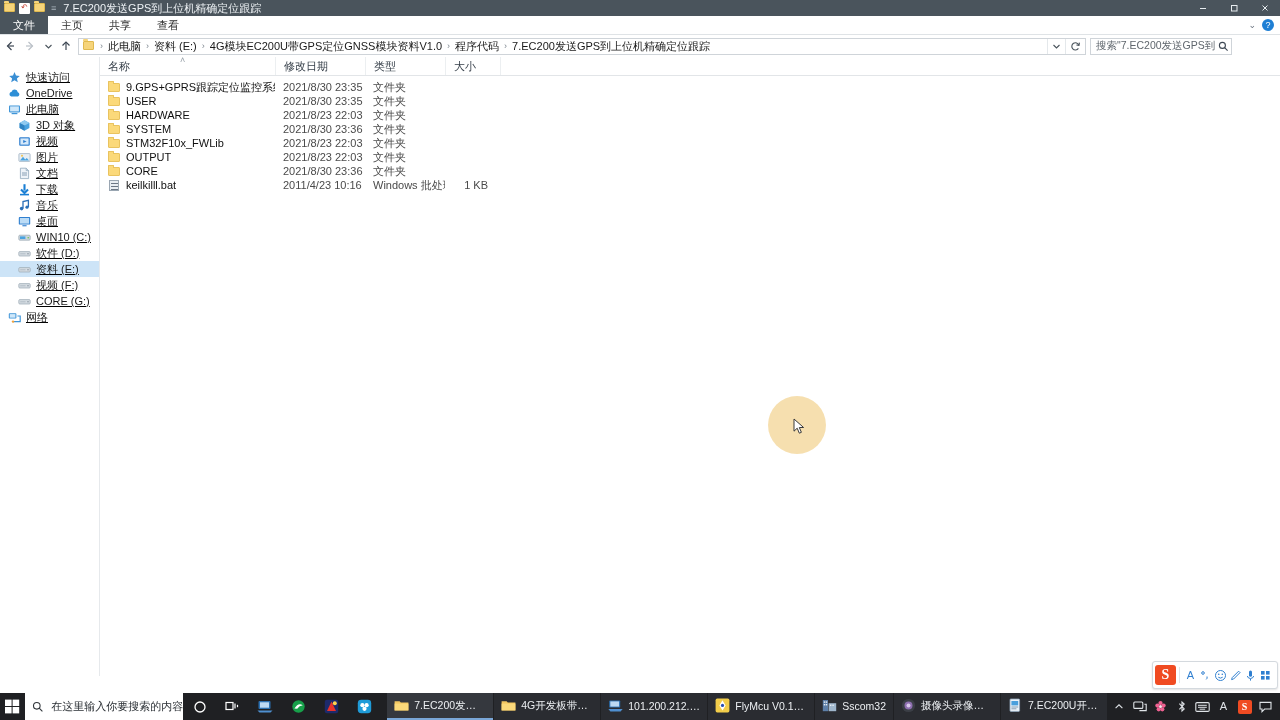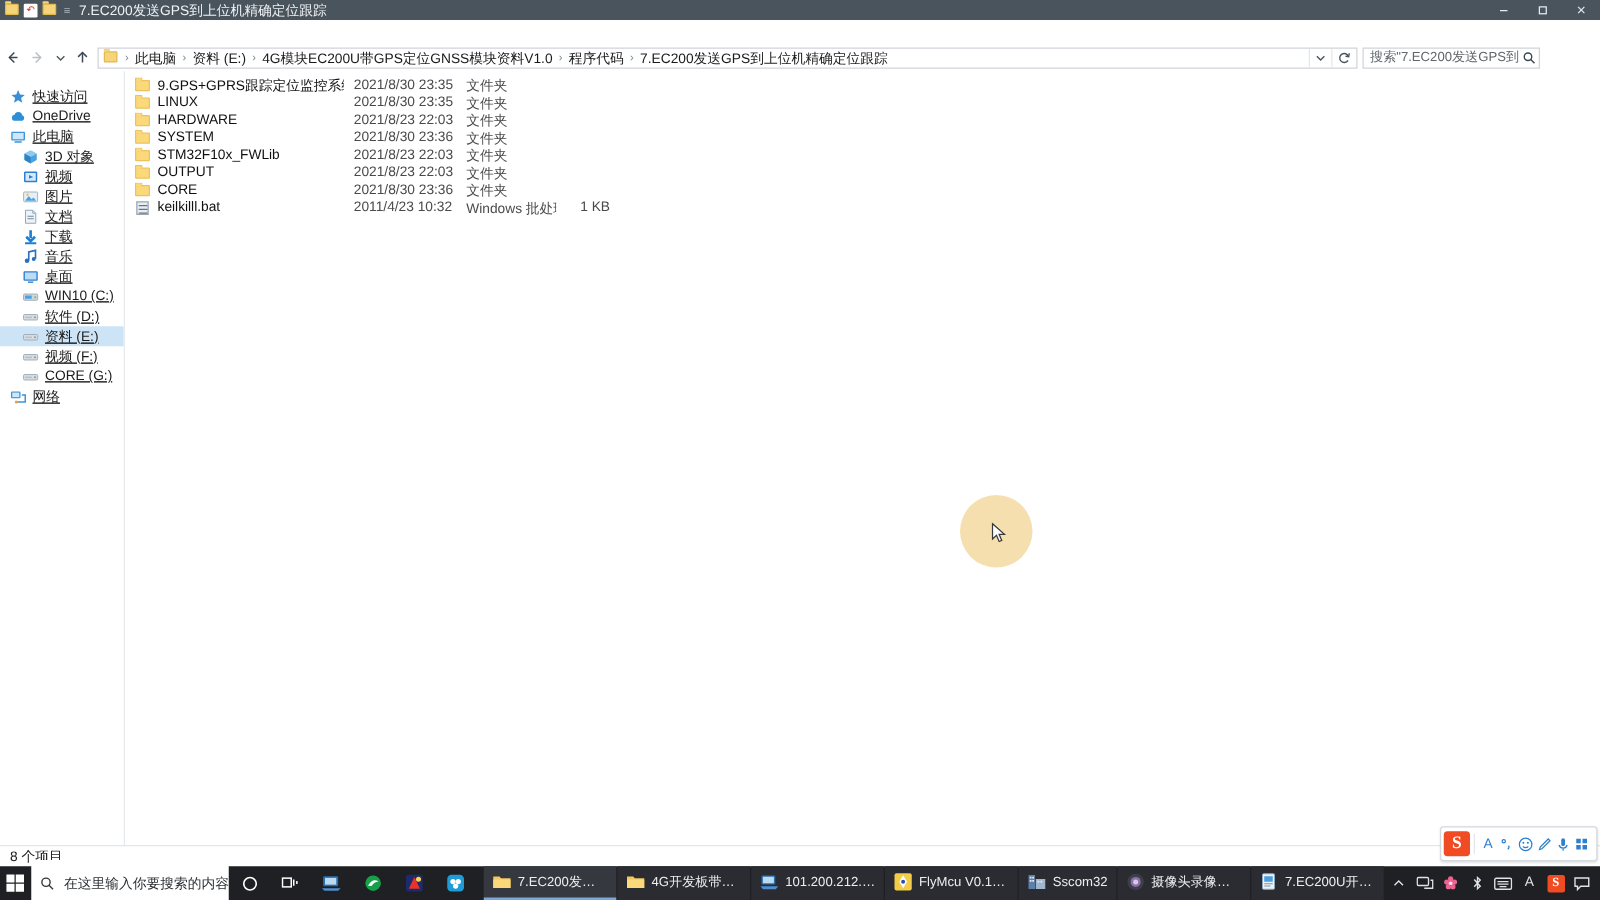--- a/index.html
+++ b/index.html
@@ -302,20 +302,30 @@
       </div>
       <div class="winbtn close">
         <svg width="10" height="10" viewBox="0 0 10 10">
             <line x1="2.5" y1="2.5" x2="7.5" y2="7.5" stroke="#e6ebee" stroke-width="1"></line>
             <line x1="7.5" y1="2.5" x2="2.5" y2="7.5" stroke="#e6ebee" stroke-width="1"></line>
           </svg>
       </div>
     </div>
   </div>
 
+  <div class="ribbon">
+    <div class="tab-file">文件</div>
+    <div class="tab">主页</div>
+    <div class="tab">共享</div>
+    <div class="tab">查看</div>
+    <div class="ribbon-right">
+      <span class="chev-down">⌄</span>
+      <span class="help-btn">?</span>
+    </div>
+  </div>
 
   <div class="addrrow">
     <div class="navbtn">
       <svg width="12" height="12" viewBox="0 0 12 12">
           <path d="M7.5 2 L3.5 6 L7.5 10" fill="none" stroke="#3d4753" stroke-width="1.2"></path>
           <line x1="3.5" y1="6" x2="10" y2="6" stroke="#3d4753" stroke-width="1.2"></line>
         </svg>
     </div>
     <div class="navbtn dim">
       <svg width="12" height="12" viewBox="0 0 12 12">
@@ -534,38 +544,48 @@
               <rect x="1.8" y="3.1" width="5.6" height="3.6" fill="#cfe7f9"></rect>
               <path d="M9.4 5 L12.2 5 L12.2 10.6 L5 10.6" fill="none" stroke="#3f95d8" stroke-width="1.2"></path>
               <circle cx="5" cy="10.6" r="1.2" fill="#f2a23c"></circle>
             </svg>
           </span>
           <span>网络</span>
         </div>
       </div>
 
     <div class="filepane">
+      <div class="colhdr">
+        <div class="col col-name">
+          <span>名称</span>
+          <span class="sortcaret">˄</span>
+        </div>
+        <div class="col col-date">修改日期</div>
+        <div class="col col-type">类型</div>
+        <div class="col col-size">大小</div>
+        <div class="col-extra"></div>
+      </div>
       <div class="rows" id="rows">
           <div class="row">
             <div class="cell c-name">
               <span class="ficon">
                 <span class="folder-ic"></span>
               </span>
               <span>9.GPS+GPRS跟踪定位监控系统</span>
             </div>
             <div class="cell c-date">2021/8/30 23:35</div>
             <div class="cell c-type">文件夹</div>
             <div class="cell c-size"></div>
           </div>
           <div class="row">
             <div class="cell c-name">
               <span class="ficon">
                 <span class="folder-ic"></span>
               </span>
-              <span>LINUX</span>
+              <span>USER</span>
             </div>
             <div class="cell c-date">2021/8/30 23:35</div>
             <div class="cell c-type">文件夹</div>
             <div class="cell c-size"></div>
           </div>
           <div class="row">
             <div class="cell c-name">
               <span class="ficon">
                 <span class="folder-ic"></span>
               </span>
@@ -619,31 +639,28 @@
             <div class="cell c-type">文件夹</div>
             <div class="cell c-size"></div>
           </div>
           <div class="row">
             <div class="cell c-name">
               <span class="ficon">
                 <span class="bat-ic"></span>
               </span>
               <span>keilkilll.bat</span>
             </div>
-            <div class="cell c-date">2011/4/23 10:32</div>
+            <div class="cell c-date">2011/4/23 10:16</div>
             <div class="cell c-type">Windows 批处理...</div>
             <div class="cell c-size">1 KB</div>
           </div>
         </div>
     </div>
   </div>
 
-  <div class="statusbar">
-    <span class="status-text">8 个项目</span>
-  </div>
 
   <div class="cursor-halo"></div>
   <div class="cursor-arrow">
     <svg width="13" height="18" viewBox="0 0 13 18">
       <path d="M1 1 L1 13.2 L4.2 10.2 L6.3 15.2 L8.4 14.3 L6.3 9.5 L10.6 9.5 Z" fill="#ffffff" stroke="#3a3a3a" stroke-width="1"></path>
     </svg>
   </div>
 
   <div class="imebar">
     <div class="ime-logo">S</div>

